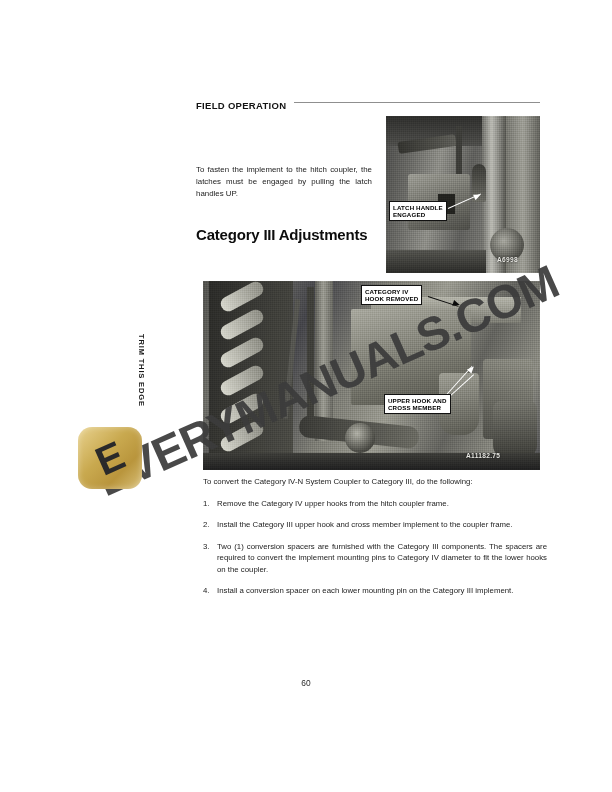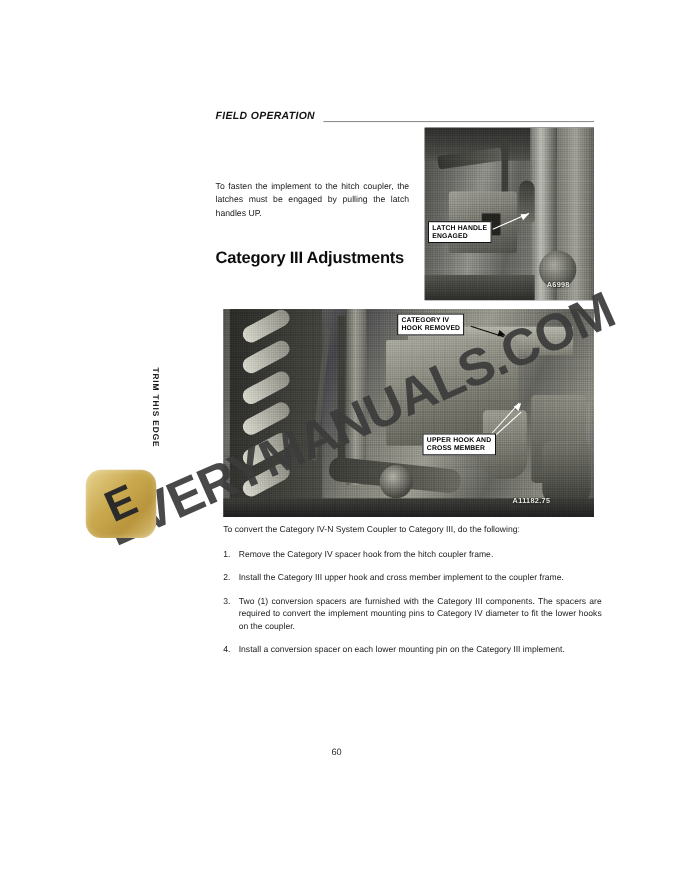--- a/index.html
+++ b/index.html
@@ -23,23 +23,22 @@
     width: 612px; height: 792px;
     background: #ffffff;
   }
 
   
   .hdr {
     position: absolute;
     left: 196px; top: 100px;
     width: 344px;
     display: flex;
-    align-items: flex-end;
+    align-items: flex-start;
     gap: 8px;
-    font-style: italic;
   }
   .hdr-title {
     font-size: 9.5px;
     font-weight: bold;
     letter-spacing: 0.3px;
     white-space: nowrap;
     color: #141414;
   }
   .hdr-rule {
     flex: 1 1 auto;
@@ -430,21 +429,21 @@
   <div class="callout callout-upper">UPPER HOOK AND
 CROSS MEMBER</div>
 
   <div class="photo-id photo-id-2">A11182.75</div>
 
   <div class="intro">To convert the Category IV-N System Coupler to Category III, do the following:</div>
 
   <div class="steps">
     <div class="step">
       <div class="step-num">1.</div>
-      <div class="step-body">Remove the Category IV spacer hook from the hitch coupler frame.</div>
+      <div class="step-body">Remove the Category IV upper hooks from the hitch coupler frame.</div>
     </div>
     <div class="step">
       <div class="step-num">2.</div>
       <div class="step-body">Install the Category III upper hook and cross member implement to the coupler frame.</div>
     </div>
     <div class="step">
       <div class="step-num">3.</div>
       <div class="step-body">Two (1) conversion spacers are furnished with the Category III components. The spacers are required to convert the implement mounting pins to Category IV diameter to fit the lower hooks on the coupler.</div>
     </div>
     <div class="step">

